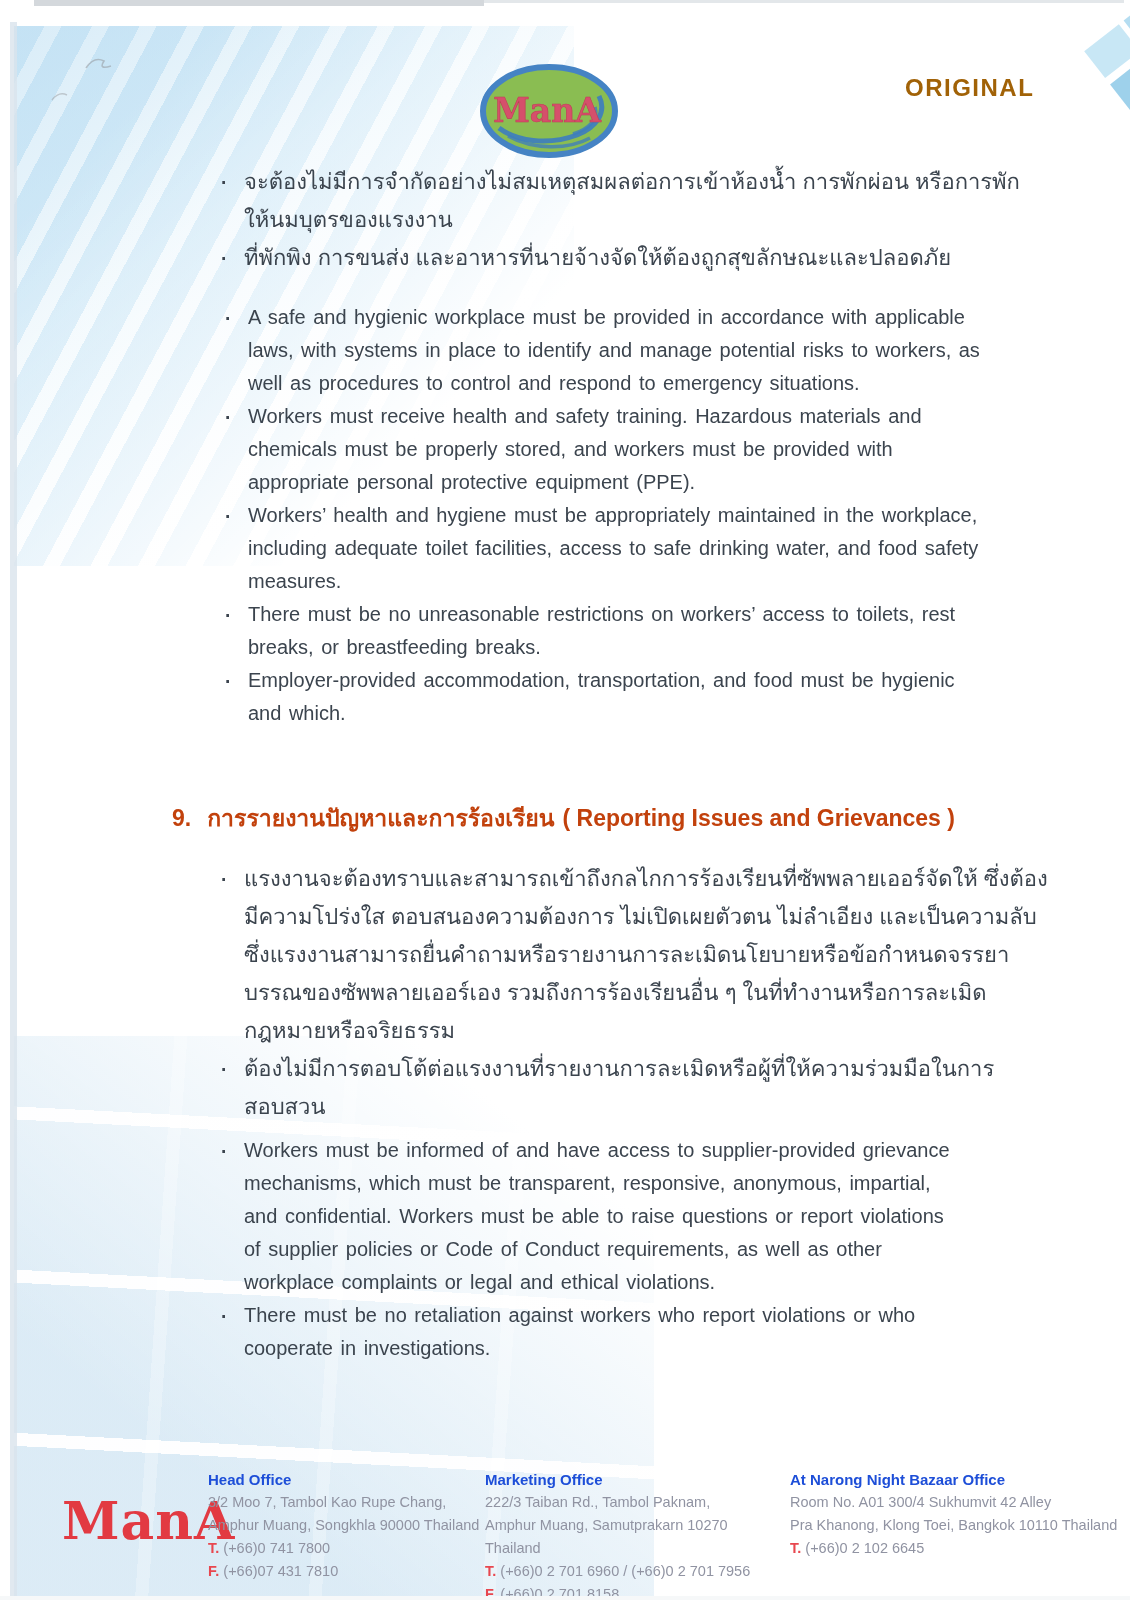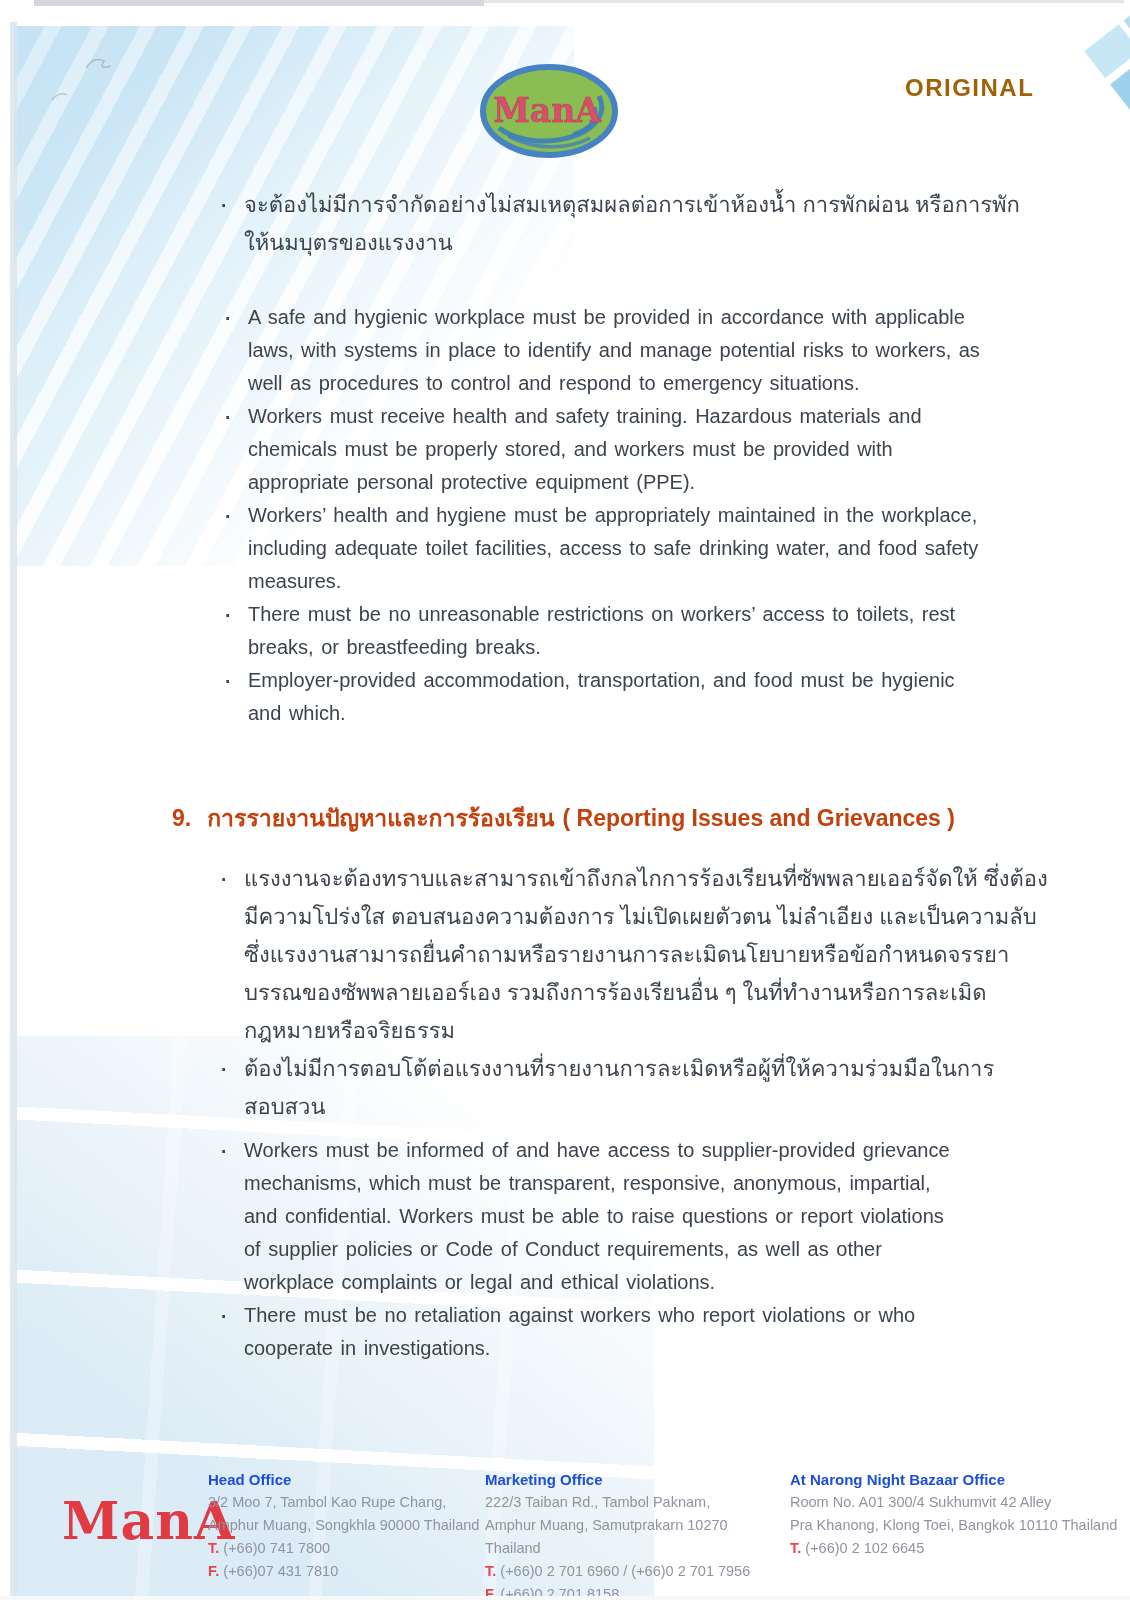--- a/index.html
+++ b/index.html
@@ -47,21 +47,21 @@
   
   .block{position:absolute;z-index:2;}
   ul.blist{list-style:none;margin:0;padding:0;}
   ul.blist li{position:relative;padding-left:32px;margin:0;}
   ul.blist li::before{
     content:"·";position:absolute;left:7px;top:-1px;
     font-size:28px;color:#3b444e;
   }
   .thai{font-size:22px;line-height:38px;}
   .eng{font-size:20px;line-height:33px;word-spacing:2px;}
-  #thai1{top:186px;left:212px;width:830px;}
+  #thai1{top:163px;left:212px;width:830px;}
   #eng1{top:301px;left:216px;width:770px;}
   #thai2{top:860px;left:212px;width:850px;}
   #eng2{top:1106px;left:212px;width:750px;margin-top:28px;}
   .heading{
     position:absolute;top:800px;left:172px;z-index:2;
     font-size:23px;font-weight:bold;color:#c2410c;
   }
   .heading .num{margin-right:16px;}
   .heading .ttl-en{margin-left:8px;}
   
@@ -117,20 +117,21 @@
     <path d="M121 34 C 129 50 119 65 99 73 C 69 84 38 79 21 66" stroke="#3c7cc0" stroke-width="5" fill="none" opacity="0.9"></path>
     <path d="M117 45 C 121 57 111 67 95 72" stroke="#3c7cc0" stroke-width="3.5" fill="none" opacity="0.8"></path>
     <path d="M30 74 C 55 88 90 88 112 76" stroke="#3c7cc0" stroke-width="3.5" fill="none" opacity="0.75"></path>
     <text x="69" y="60" text-anchor="middle" font-family="DejaVu Serif, serif" font-size="33" font-weight="bold" fill="#d5506b" stroke="#c23b57" stroke-width="0.6">ManA</text>
   </svg>
   <div class="stamp">ORIGINAL</div>
 
   <div class="block" id="thai1">
     <ul class="blist thai">
       <li>จะต้องไม่มีการจำกัดอย่างไม่สมเหตุสมผลต่อการเข้าห้องน้ำ การพักผ่อน หรือการพักให้นมบุตรของแรงงาน</li>
+      <li>ที่พักพิง การขนส่ง และอาหารที่นายจ้างจัดให้ต้องถูกสุขลักษณะและปลอดภัย</li>
     </ul>
   </div>
 
   <div class="block" id="eng1">
     <ul class="blist eng">
       <li>A safe and hygienic workplace must be provided in accordance with applicable laws, with systems in place to identify and manage potential risks to workers, as well as procedures to control and respond to emergency situations.</li>
       <li>Workers must receive health and safety training. Hazardous materials and chemicals must be properly stored, and workers must be provided with appropriate personal protective equipment (PPE).</li>
       <li>Workers’ health and hygiene must be appropriately maintained in the workplace, including adequate toilet facilities, access to safe drinking water, and food safety measures.</li>
       <li>There must be no unreasonable restrictions on workers’ access to toilets, rest breaks, or breastfeeding breaks.</li>
       <li>Employer-provided accommodation, transportation, and food must be hygienic and which.</li>

